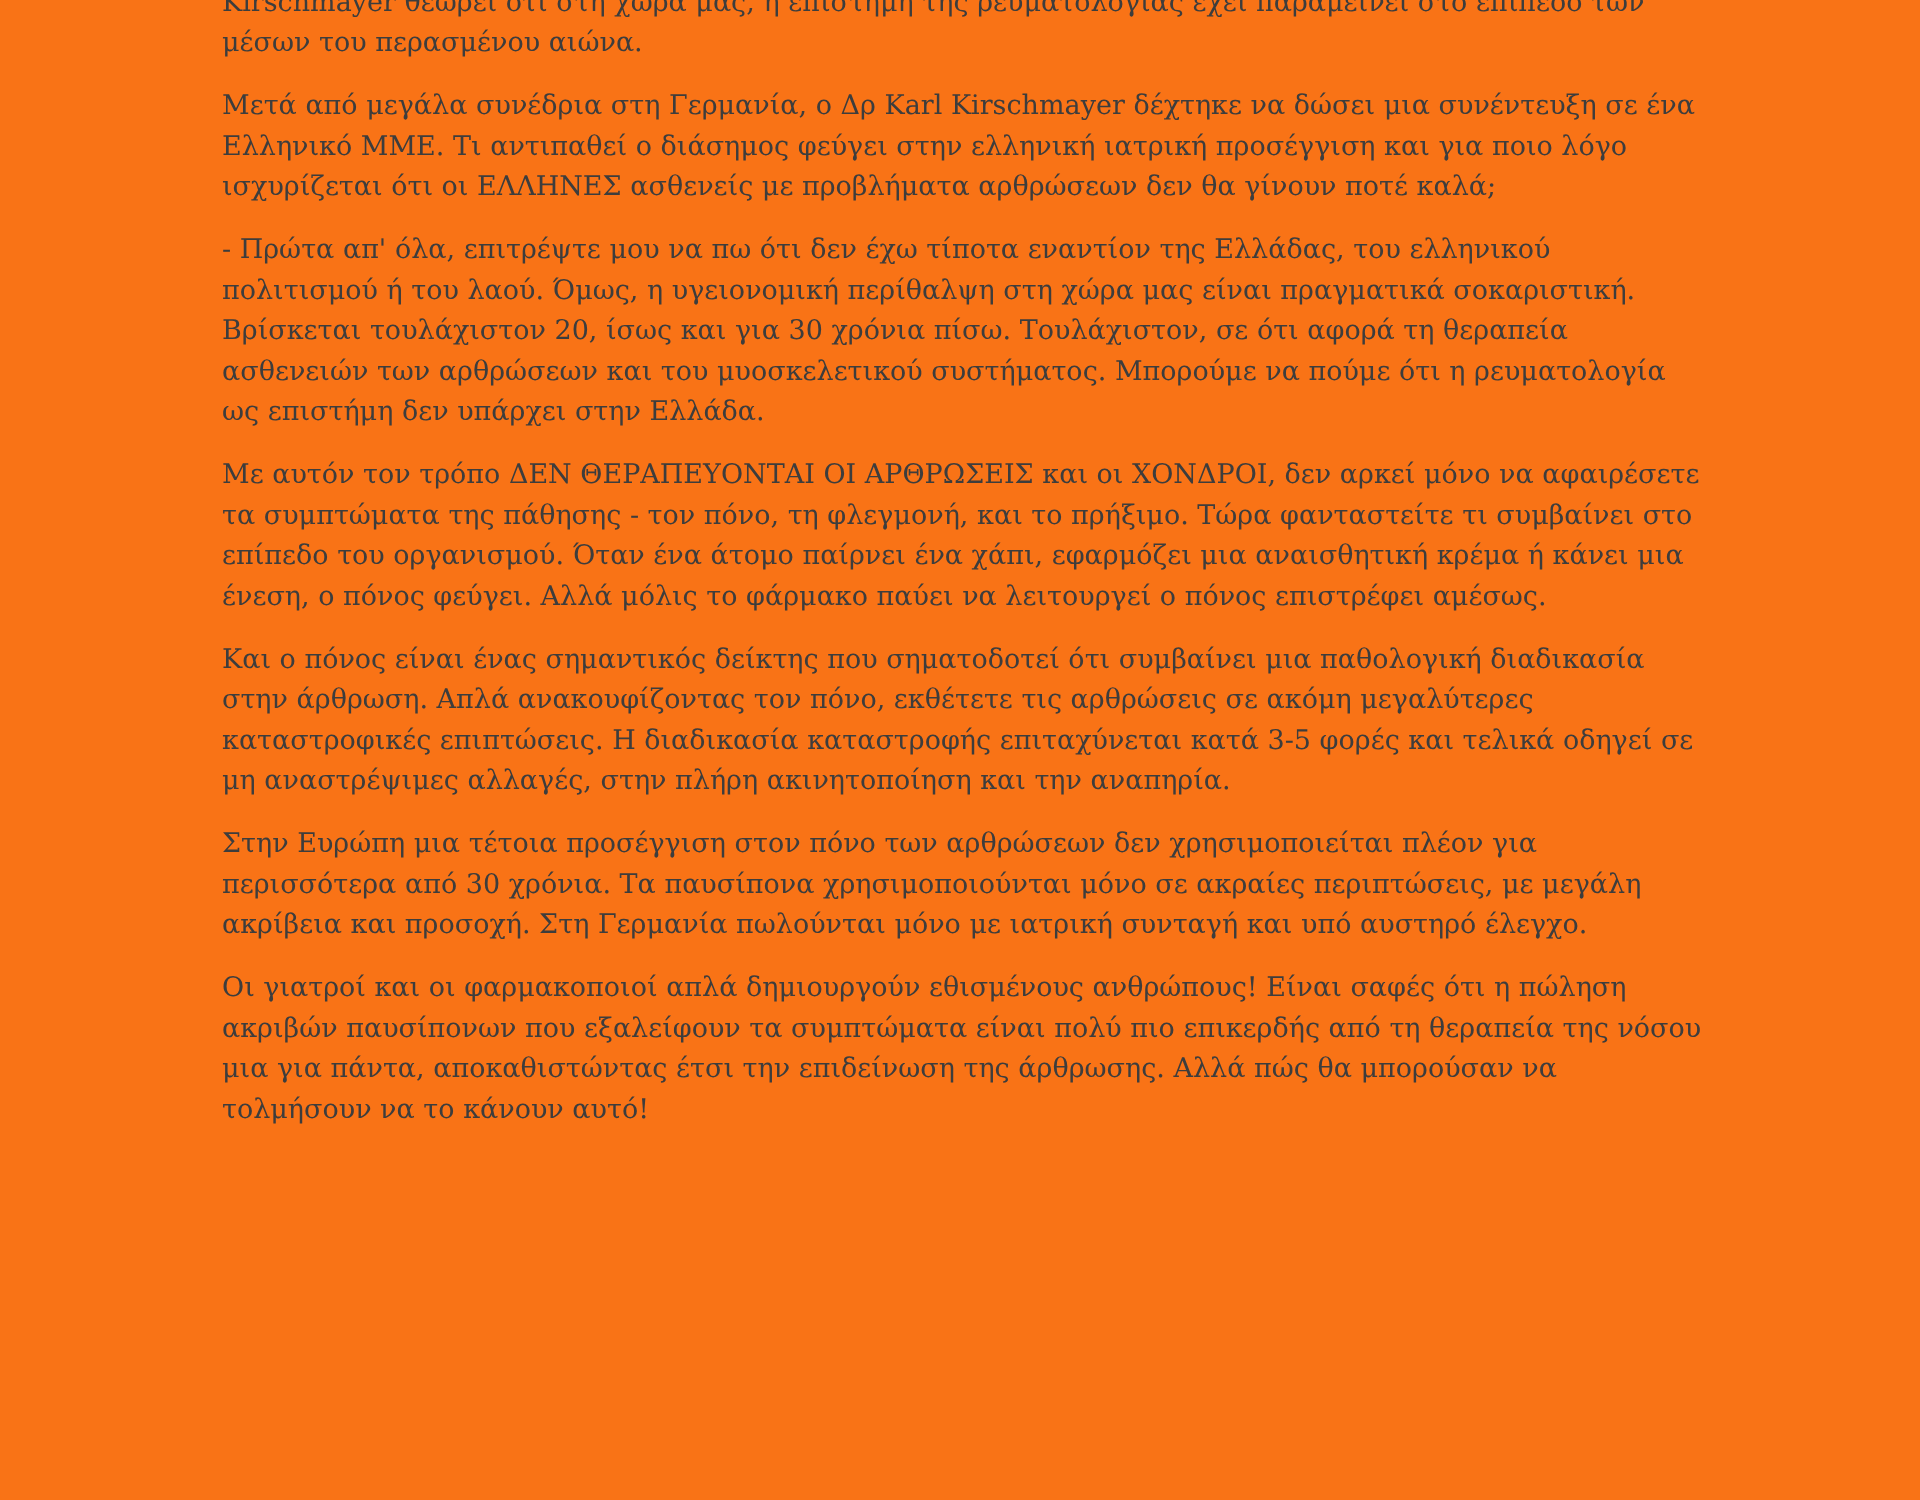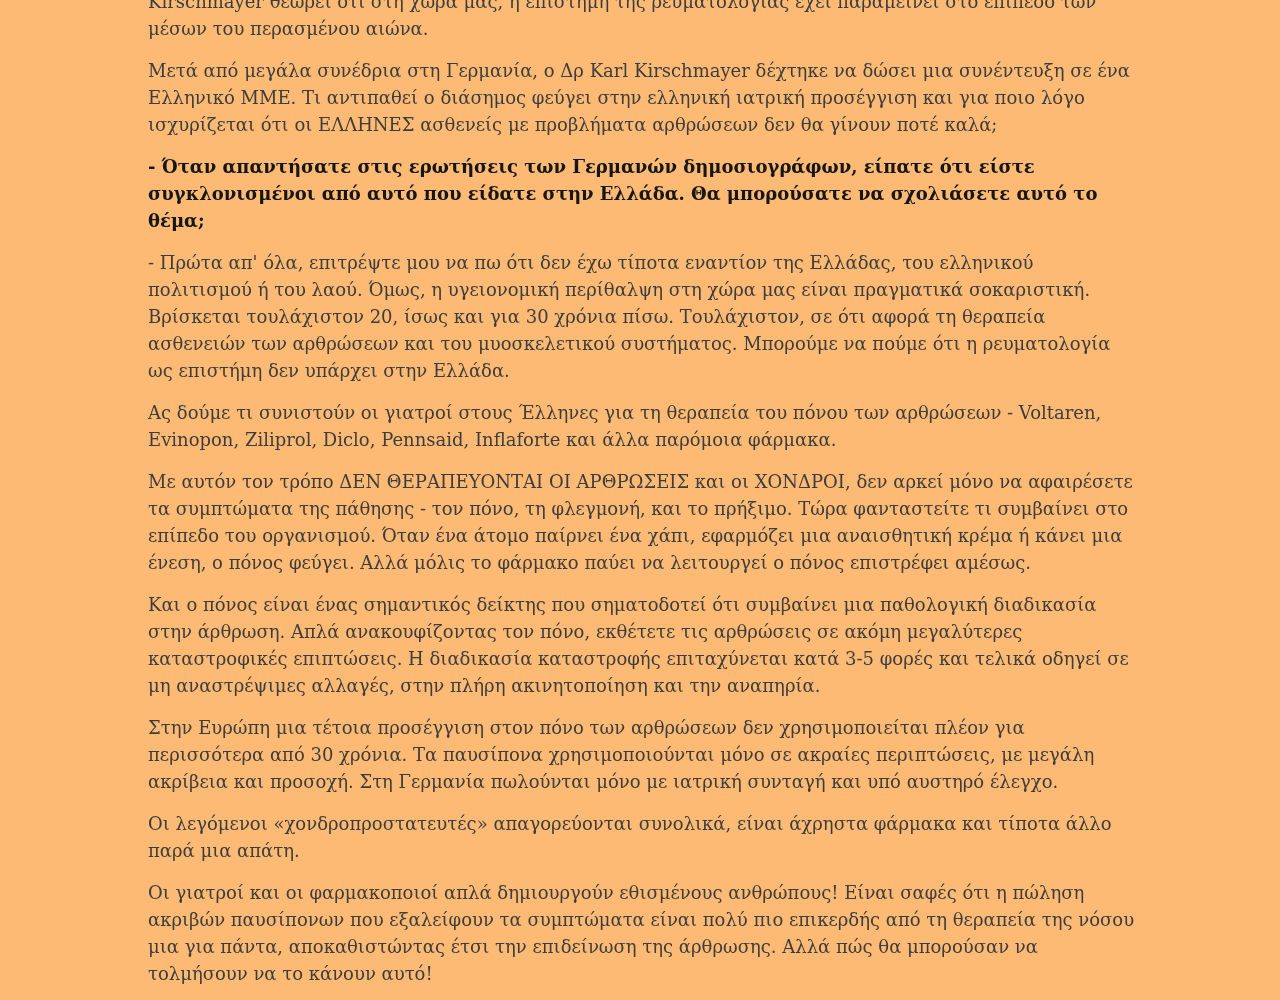--- a/index.html
+++ b/index.html
@@ -8,21 +8,21 @@
     background: #ffffff;
     width: 1280px;
     height: 1000px;
     overflow: hidden;
   }
   .page {
     position: relative;
     width: 1280px;
     height: 1000px;
     overflow: hidden;
-    background: #fdba74;
+    background: #f97316;
   }
   .article {
     position: relative;
     width: 990px;
     margin: -12px 0 0 148px;
     font-family: "DejaVu Serif", serif;
     font-size: 18px;
     line-height: 27px;
     color: #3d3d3d;
     text-align: left;
@@ -37,22 +37,19 @@
   }
 </style>
 </head>
 <body>
 
 <div class="page">
   <article class="article">
 
   <p class="regular">Kirschmayer θεωρεί ότι στη χώρα μας, η επιστήμη της ρευματολογίας έχει παραμείνει στο επίπεδο των μέσων του περασμένου αιώνα.</p>
       <p class="regular">Μετά από μεγάλα συνέδρια στη Γερμανία, ο Δρ Karl Kirschmayer δέχτηκε να δώσει μια συνέντευξη σε ένα Ελληνικό ΜΜΕ. Τι αντιπαθεί ο διάσημος φεύγει στην ελληνική ιατρική προσέγγιση και για ποιο λόγο ισχυρίζεται ότι οι ΕΛΛΗΝΕΣ ασθενείς με προβλήματα αρθρώσεων δεν θα γίνουν ποτέ καλά;</p>
-      <p class="question">- Όταν απαντήσατε στις ερωτήσεις των Γερμανών δημοσιογράφων, είπατε ότι είστε συγκλονισμένοι από αυτό που είδατε στην Ελλάδα. Θα μπορούσατε να σχολιάσετε αυτό το θέμα;</p>
       <p class="regular">- Πρώτα απ' όλα, επιτρέψτε μου να πω ότι δεν έχω τίποτα εναντίον της Ελλάδας, του ελληνικού πολιτισμού ή του λαού. Όμως, η υγειονομική περίθαλψη στη χώρα μας είναι πραγματικά σοκαριστική. Βρίσκεται τουλάχιστον 20, ίσως και για 30 χρόνια πίσω. Τουλάχιστον, σε ότι αφορά τη θεραπεία ασθενειών των αρθρώσεων και του μυοσκελετικού συστήματος. Μπορούμε να πούμε ότι η ρευματολογία ως επιστήμη δεν υπάρχει στην Ελλάδα.</p>
-      <p class="regular">Ας δούμε τι συνιστούν οι γιατροί στους Έλληνες για τη θεραπεία του πόνου των αρθρώσεων - Voltaren, Evinopon, Ziliprol, Diclo, Pennsaid, Inflaforte και άλλα παρόμοια φάρμακα.</p>
       <p class="regular">Με αυτόν τον τρόπο ΔΕΝ ΘΕΡΑΠΕΥΟΝΤΑΙ ΟΙ ΑΡΘΡΩΣΕΙΣ και οι ΧΟΝΔΡΟΙ, δεν αρκεί μόνο να αφαιρέσετε τα συμπτώματα της πάθησης - τον πόνο, τη φλεγμονή, και το πρήξιμο. Τώρα φανταστείτε τι συμβαίνει στο επίπεδο του οργανισμού. Όταν ένα άτομο παίρνει ένα χάπι, εφαρμόζει μια αναισθητική κρέμα ή κάνει μια ένεση, ο πόνος φεύγει. Αλλά μόλις το φάρμακο παύει να λειτουργεί ο πόνος επιστρέφει αμέσως.</p>
       <p class="regular">Και ο πόνος είναι ένας σημαντικός δείκτης που σηματοδοτεί ότι συμβαίνει μια παθολογική διαδικασία στην άρθρωση. Απλά ανακουφίζοντας τον πόνο, εκθέτετε τις αρθρώσεις σε ακόμη μεγαλύτερες καταστροφικές επιπτώσεις. Η διαδικασία καταστροφής επιταχύνεται κατά 3-5 φορές και τελικά οδηγεί σε μη αναστρέψιμες αλλαγές, στην πλήρη ακινητοποίηση και την αναπηρία.</p>
       <p class="regular">Στην Ευρώπη μια τέτοια προσέγγιση στον πόνο των αρθρώσεων δεν χρησιμοποιείται πλέον για περισσότερα από 30 χρόνια. Τα παυσίπονα χρησιμοποιούνται μόνο σε ακραίες περιπτώσεις, με μεγάλη ακρίβεια και προσοχή. Στη Γερμανία πωλούνται μόνο με ιατρική συνταγή και υπό αυστηρό έλεγχο.</p>
-      <p class="regular">Οι λεγόμενοι «χονδροπροστατευτές» απαγορεύονται συνολικά, είναι άχρηστα φάρμακα και τίποτα άλλο παρά μια απάτη.</p>
       <p class="regular">Οι γιατροί και οι φαρμακοποιοί απλά δημιουργούν εθισμένους ανθρώπους! Είναι σαφές ότι η πώληση ακριβών παυσίπονων που εξαλείφουν τα συμπτώματα είναι πολύ πιο επικερδής από τη θεραπεία της νόσου μια για πάντα, αποκαθιστώντας έτσι την επιδείνωση της άρθρωσης. Αλλά πώς θα μπορούσαν να τολμήσουν να το κάνουν αυτό!</p>
     </article>
 </div>
 
 </body></html>

